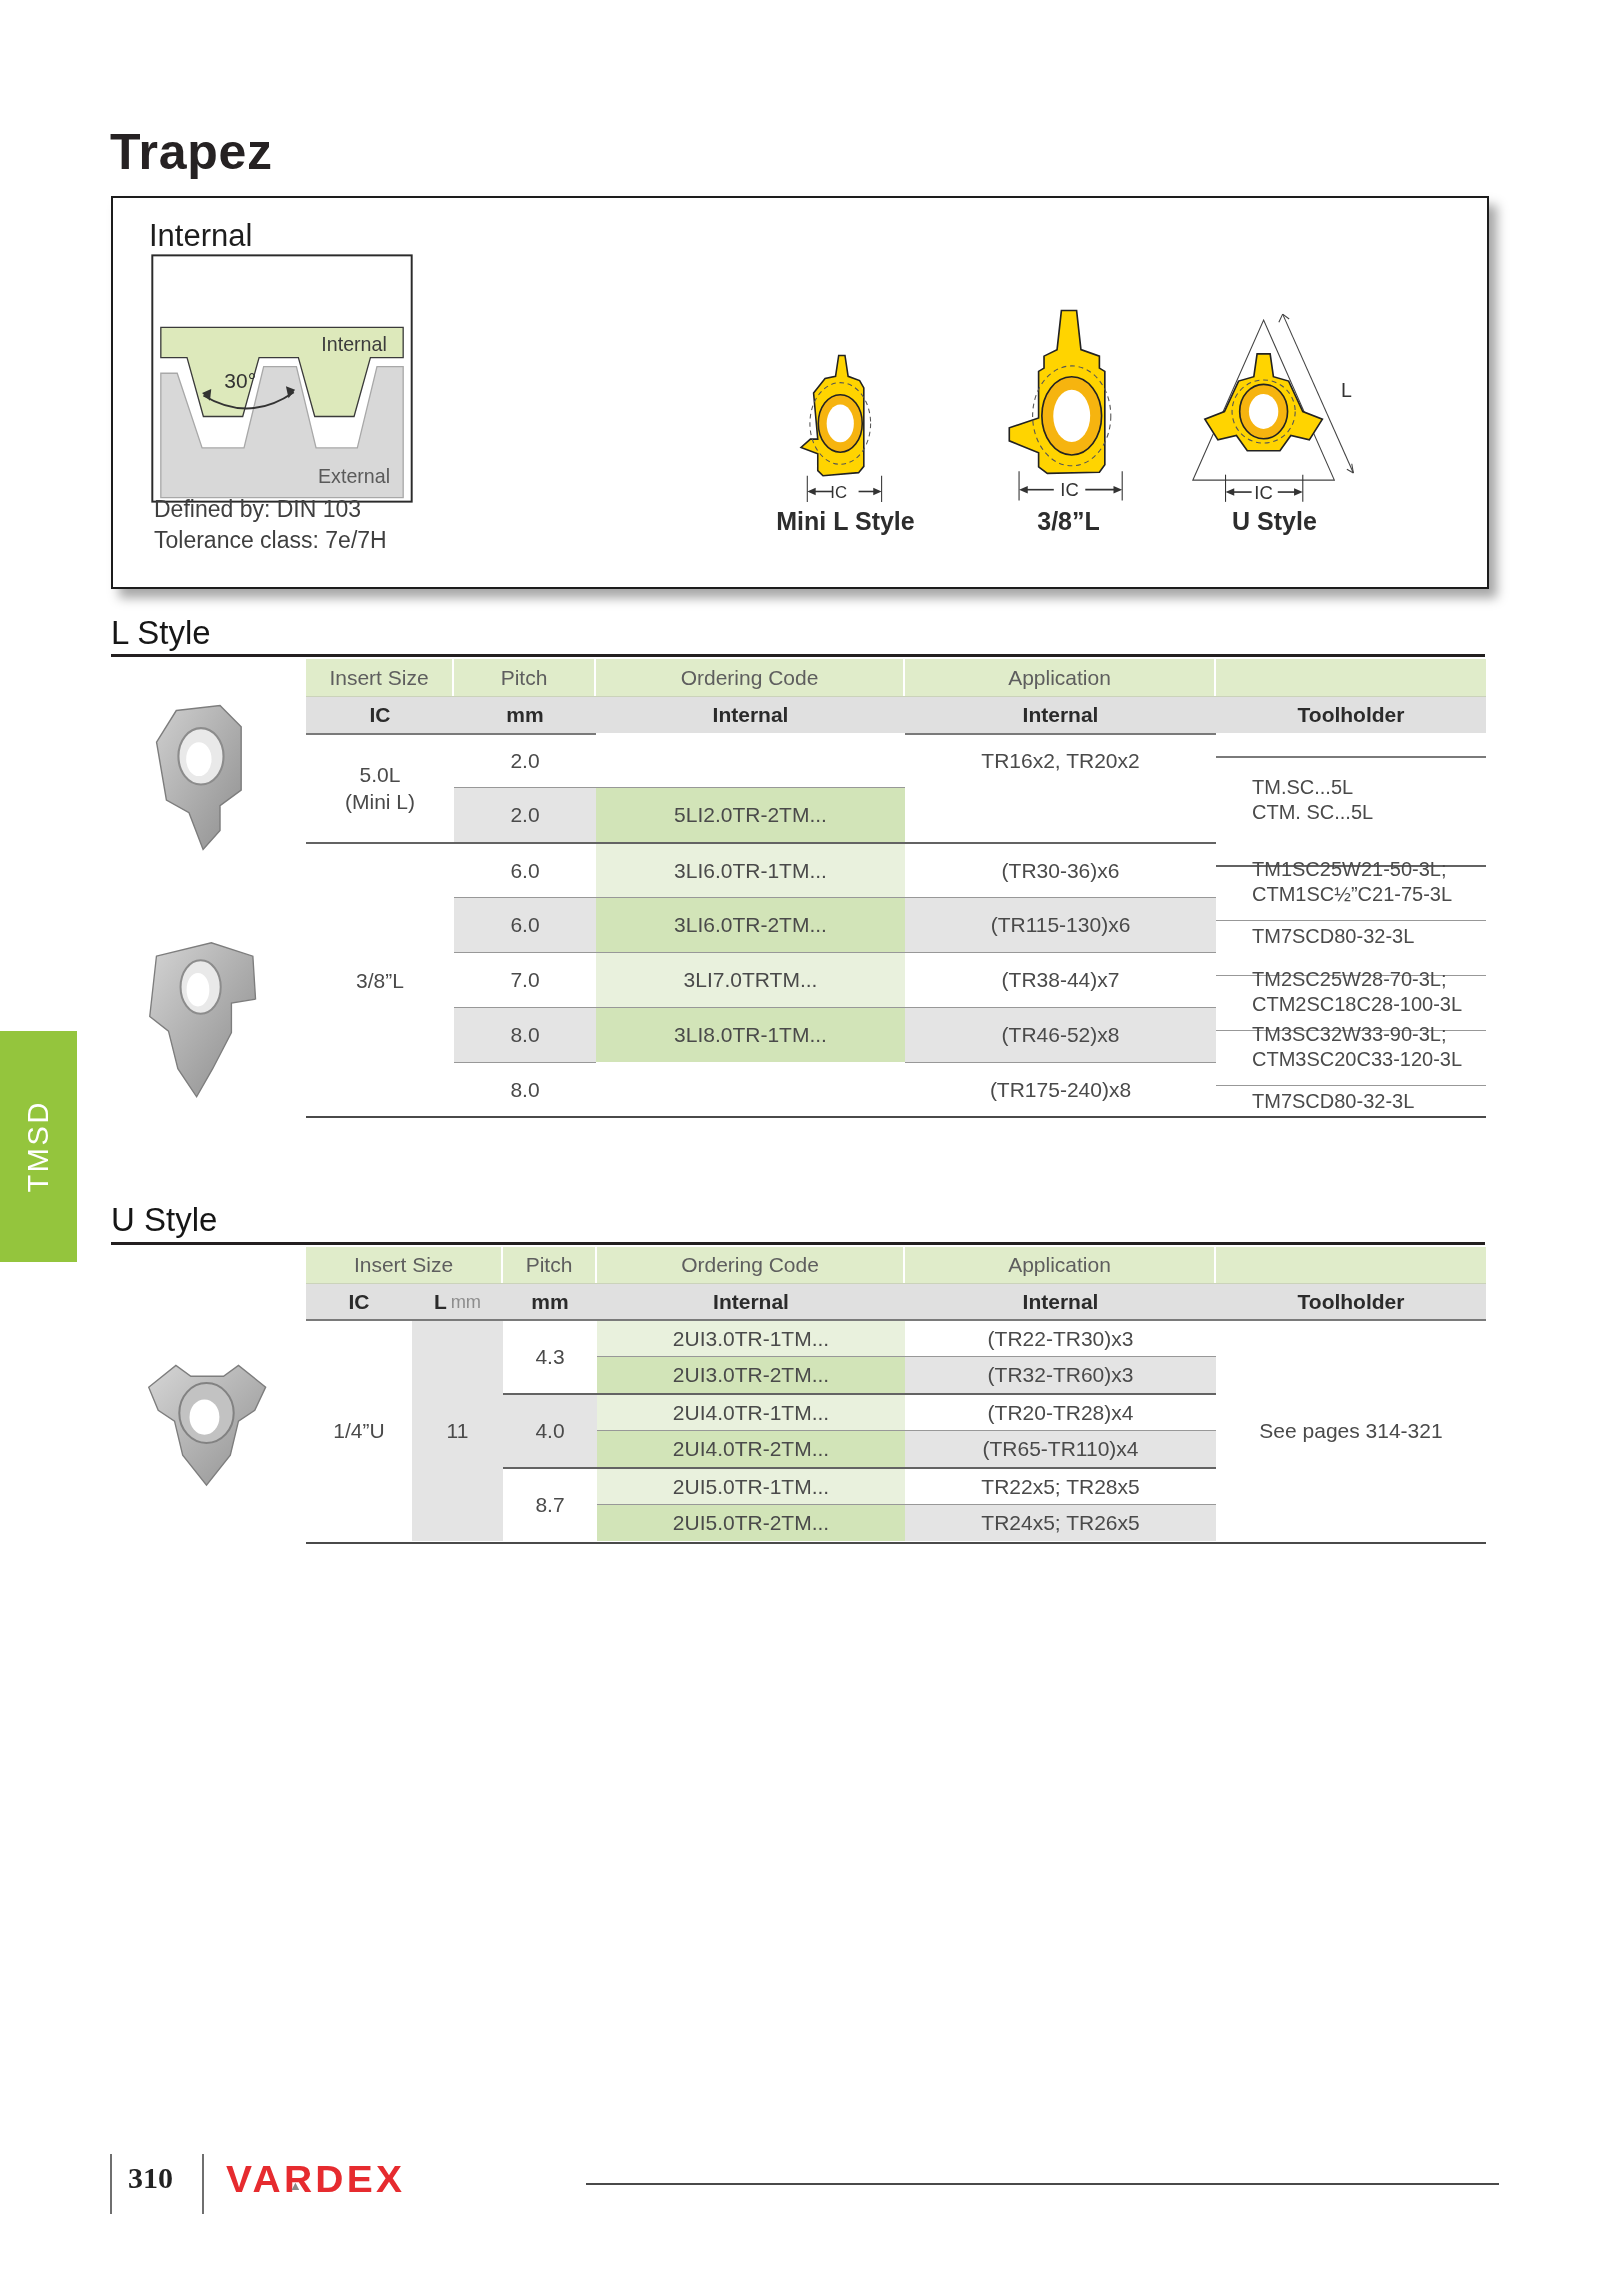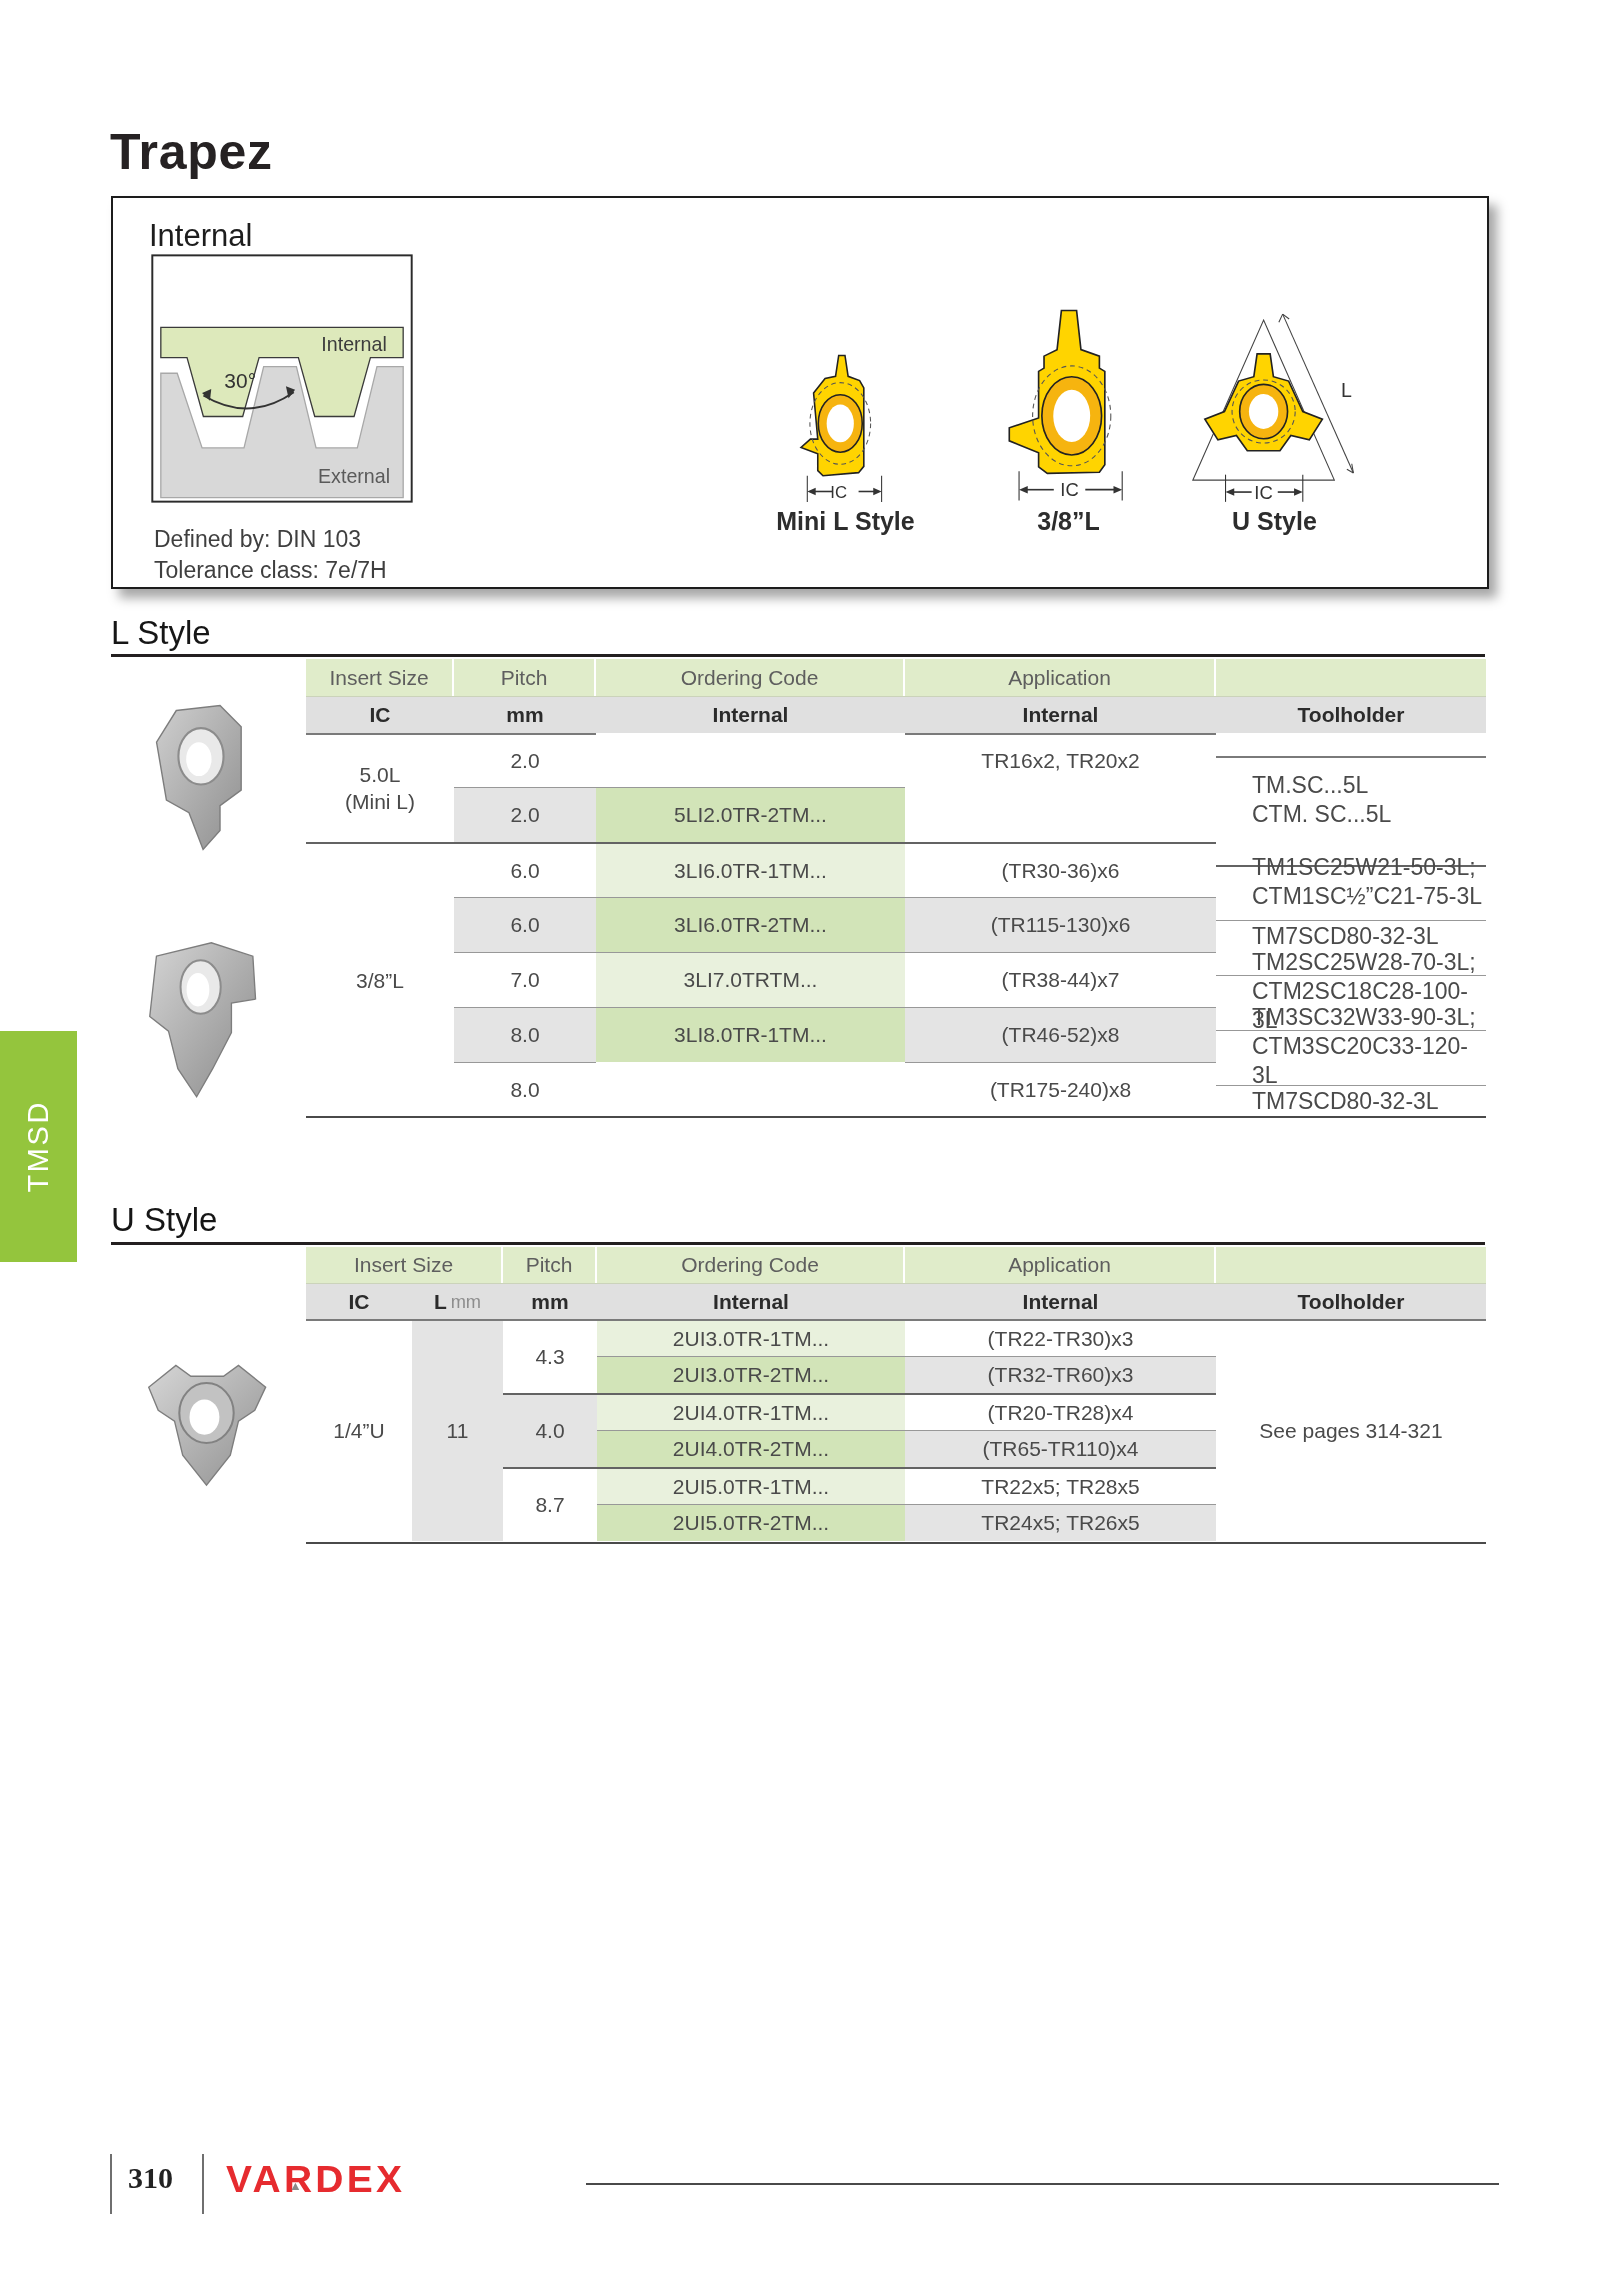--- a/index.html
+++ b/index.html
@@ -4,21 +4,21 @@
 <style>
   html,body{margin:0;padding:0;}
   body{width:1623px;height:2295px;position:relative;background:#ffffff;
        font-family:"Liberation Sans",sans-serif;color:#4a4a4a;overflow:hidden;}
   .abs{position:absolute;}
   
   .page-title{left:110px;top:123px;font-size:50px;font-weight:bold;color:#262223;letter-spacing:0.7px;}
   .internal-box{left:111px;top:196px;width:1374px;height:389px;background:#fff;
       border:2.6px solid #1c1c1c;box-shadow:7.9px 9.2px 10.5px rgba(0,0,0,0.35);}
   .internal-title{left:36px;top:19.6px;font-size:31px;color:#1d1d1d;}
-  .defined{left:41px;top:296px;font-size:23px;color:#3f3f3f;line-height:1.35;margin-top:30px;}
+  .defined{left:41px;top:296px;font-size:23px;color:#3f3f3f;line-height:1.35;}
   .style-illu{position:absolute;top:105px;height:200px;display:flex;align-items:flex-end;justify-content:center;}
   .style-label{position:absolute;top:309px;text-align:center;font-size:25px;font-weight:700;color:#2d2d2d;}
   
   .sec-title{font-size:33px;color:#161616;}
   .rule{background:#231f20;height:3.3px;width:1374px;left:111px;}
   .thinrule{background:#4a4a4a;}
   
   .grid{display:grid;position:absolute;}
   .lgrid{left:306px;top:659px;grid-template-columns:148px 142px 309px 311px 270px;
          grid-template-rows:37px 37px 54px 55px 55px 55px 55px 55px 55px;}
@@ -28,21 +28,21 @@
   .hgreen{background:#e0ecca;color:#5e5e5e;}
   .sepr{border-right:2px solid #ffffff;}
   .hgray{background:#e0e0e0;font-weight:bold;color:#2b2b2b;border-top:1.3px solid #cbd3ba;}
   .cl{background:#e9f1dd;}
   .cd{background:#d2e4b8;}
   .gray{background:#e4e4e4;}
   .bt{border-top:1.3px solid #989898;}
   .bts{border-top:2px solid #636363;}
   .bth{border-top:2px solid #7a7a7a;}
   .tool{flex-direction:column;align-items:flex-start;justify-content:center;
-        padding-left:36px;font-size:23px;line-height:1.25;text-align:left;margin-top:23px;}
+        padding-left:36px;font-size:20px;line-height:1.25;text-align:left;margin-top:23px;}
   .twolines{flex-direction:column;line-height:1.25;}
   .unit{font-weight:400;color:#8d8d8d;font-size:18.3px;margin-left:3.9px;}
   
   .side-tab{left:0;top:1031px;width:77px;height:231px;background:#94c53d;
             display:flex;align-items:center;justify-content:center;}
   .side-tab span{writing-mode:vertical-rl;transform:rotate(180deg);color:#fff;font-size:29px;letter-spacing:2.6px;}
   
   .vbar{width:2px;height:60px;background:#6f6f6f;top:2154px;}
   .pageno{left:128px;top:2161px;font-size:30px;font-weight:bold;color:#222;font-family:Liberation Serif, serif;}
   .brand{left:226px;top:2158px;font-size:39px;font-weight:800;color:#e62b2f;letter-spacing:3.3px;transform:scaleY(0.95);}

